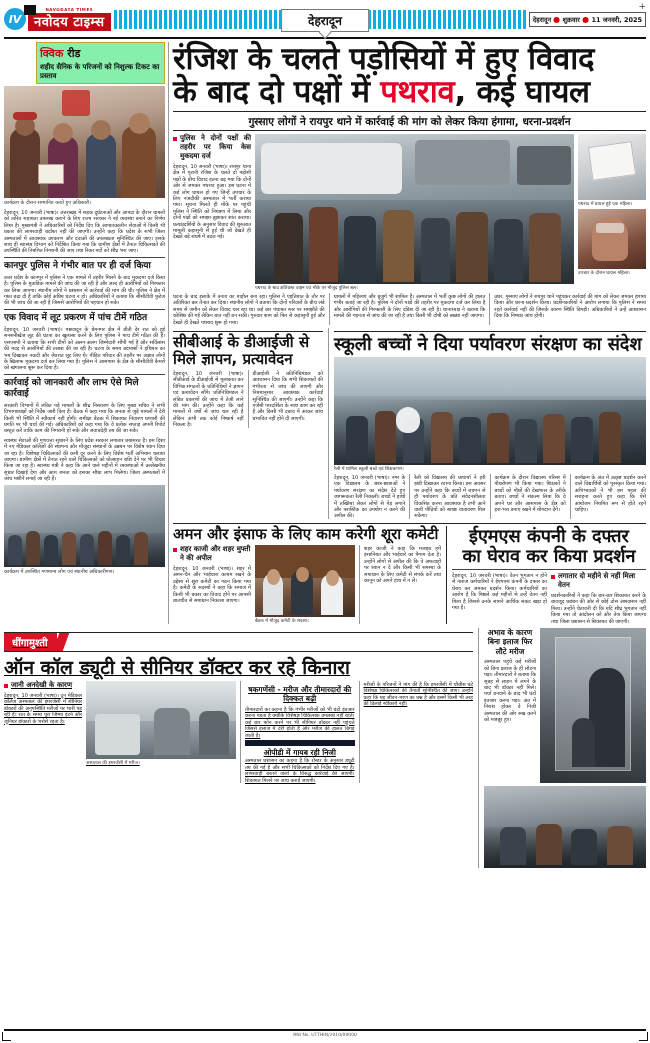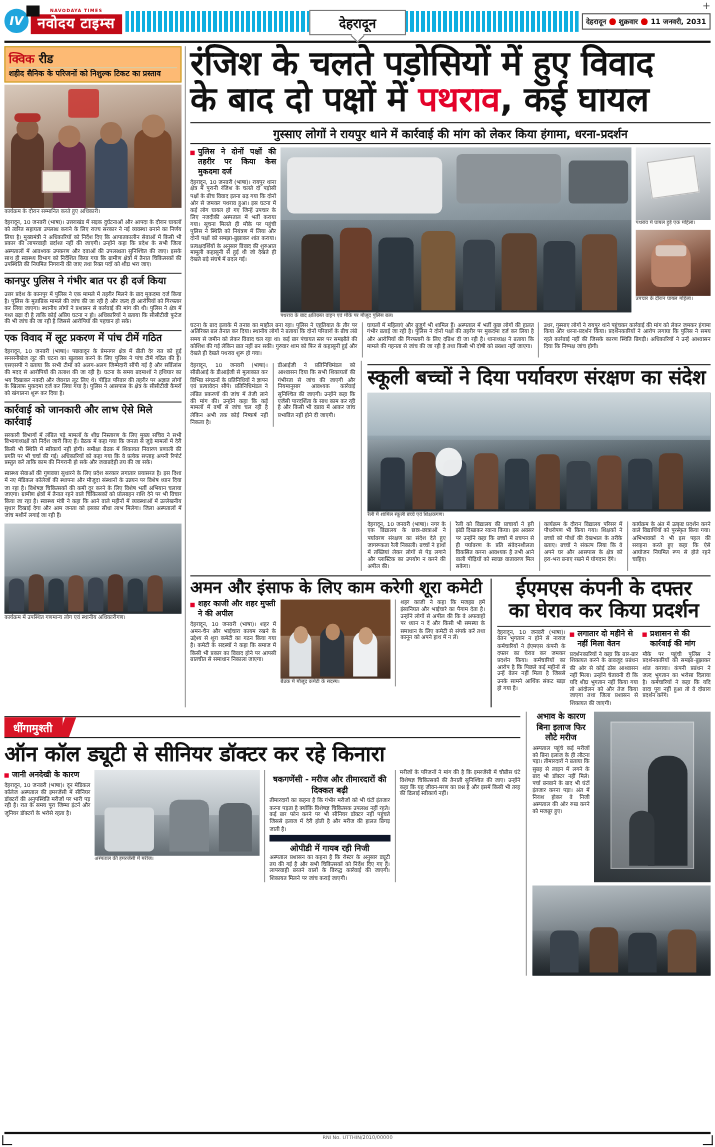--- a/index.html
+++ b/index.html
@@ -80,21 +80,21 @@
   }
   .dot-red { color: #d00; font-size: 8px; }
   .plus-mark { position:absolute; right:0; top:-2px; font-size:9px; color:#444; }
 
   
   .body-grid { display: flex; margin-top: 3px; }
   .col-left { width: 165px; flex: 0 0 165px; border-right: 1px solid #999; padding-right: 3px;}
   .col-main { flex: 1 1 auto; padding-left: 4px; }
 
   
-  .qr-box { border: 1px solid #c9a227; background: #fdba74; padding: 2px 3px; }
+  .qr-box { border: 1px solid #c9a227; background: #86efac; padding: 2px 3px; margin-left: 32px; }
   .qr-title { font-size: 11px; font-weight: bold; color: #111; }
   .qr-title .hl { color: #c20a17; }
   .qr-sub { font-size: 7px; font-weight: bold; color:#111; border-top:1px solid #d8cfa8; margin-top:1px; padding-top:1px; line-height:9px;}
   .qr-photo { height: 112px; margin-top:2px; position: relative; overflow:hidden;
     background: linear-gradient(170deg,#d8c9bb 0%, #b79e8c 35%, #7d5f4d 70%, #5b4336 100%); }
   .qr-cap { font-size:5px; color:#333; line-height:7px; padding-top:1px; }
 
   .lead-text { font-size: 5px; line-height: 6.4px; color:#1b1b1b; text-align: justify; margin-top:3px;
      column-count:1; }
   .sub-head-left { font-size: 9px; font-weight: bold; color:#111; line-height:11px;
@@ -183,21 +183,21 @@
       </div>
     </div>
     <div class="barcode-strip"></div>
     <div class="city-tag">देहरादून</div>
     <div class="barcode-strip"></div>
     <div class="dateline">
       <span>देहरादून</span>
       <span class="dot-red">●</span>
       <span>शुक्रवार</span>
       <span class="dot-red">●</span>
-      <span>11 जनवरी, 2031</span>
+      <span>11 जनवरी, 2025</span>
     </div>
     <div class="plus-mark">+</div>
   </div>
 
   <div class="body-grid">
 
     <div class="col-left">
 
       <div class="qr-box">
         <div class="qr-title">
@@ -298,20 +298,24 @@
 
       <div class="cols" style="margin-top:2px;">
         <div class="c" style="flex:1;">घटना के बाद इलाके में तनाव का माहौल बना रहा। पुलिस ने एहतियात के तौर पर अतिरिक्त बल तैनात कर दिया। स्थानीय लोगों ने बताया कि दोनों परिवारों के बीच लंबे समय से जमीन को लेकर विवाद चल रहा था। कई बार पंचायत स्तर पर समझौते की कोशिश की गई लेकिन बात नहीं बन सकी। गुरुवार शाम को फिर से कहासुनी हुई और देखते ही देखते पथराव शुरू हो गया।</div>
         <div class="c divider-v" style="flex:1;padding-left:4px;">घायलों में महिलाएं और बुजुर्ग भी शामिल हैं। अस्पताल में भर्ती कुछ लोगों की हालत गंभीर बताई जा रही है। पुलिस ने दोनों पक्षों की तहरीर पर मुकदमा दर्ज कर लिया है और आरोपियों की गिरफ्तारी के लिए दबिश दी जा रही है। थानाध्यक्ष ने बताया कि मामले की गहनता से जांच की जा रही है तथा किसी भी दोषी को बख्शा नहीं जाएगा।</div>
         <div class="c divider-v" style="flex:1;padding-left:4px;">उधर, गुस्साए लोगों ने रायपुर थाने पहुंचकर कार्रवाई की मांग को लेकर जमकर हंगामा किया और धरना-प्रदर्शन किया। प्रदर्शनकारियों ने आरोप लगाया कि पुलिस ने समय रहते कार्रवाई नहीं की जिसके कारण स्थिति बिगड़ी। अधिकारियों ने उन्हें आश्वासन दिया कि निष्पक्ष जांच होगी।</div>
       </div>
 
       <div style="display:flex;gap:5px;margin-top:3px;">
 
         <div style="flex:0 0 150px;">
+          <div class="sec-head">
+            <div>सीबीआई के डीआईजी से</div>
+            <div>मिले ज्ञापन, प्रत्यावेदन</div>
+          </div>
           <div class="cols" style="margin-top:2px;">
             <div class="c" style="flex:1;">देहरादून, 10 जनवरी (भाषा)। सीबीआई के डीआईजी से मुलाकात कर विभिन्न संगठनों के प्रतिनिधियों ने ज्ञापन एवं प्रत्यावेदन सौंपे। प्रतिनिधिमंडल ने लंबित प्रकरणों की जांच में तेजी लाने की मांग की। उन्होंने कहा कि कई मामलों में वर्षों से जांच चल रही है लेकिन अभी तक कोई निष्कर्ष नहीं निकला है।</div>
             <div class="c divider-v" style="flex:1;padding-left:4px;">डीआईजी ने प्रतिनिधिमंडल को आश्वासन दिया कि सभी शिकायतों की गंभीरता से जांच की जाएगी और नियमानुसार आवश्यक कार्रवाई सुनिश्चित की जाएगी। उन्होंने कहा कि एजेंसी पारदर्शिता के साथ काम कर रही है और किसी भी दबाव में आकर जांच प्रभावित नहीं होने दी जाएगी।</div>
           </div>
         </div>
 
         <div style="flex:1 1 auto;border-left:1px solid #999;padding-left:5px;">
           <div class="sec-head big">स्कूली बच्चों ने दिया पर्यावरण संरक्षण का संदेश</div>
           <div class="photo ph-school" style="height:108px;margin-top:3px;position:relative;">
             <div style="position:absolute;left:0;right:0;top:0;height:40%;background:linear-gradient(180deg,#cfd8dc,#9fb0ba);"></div>
@@ -367,33 +371,29 @@
           <div class="sec-head big" style="border-top:none;padding-top:0;margin-top:0;text-align:center;">
             <div>ईएमएस कंपनी के दफ्तर</div>
             <div>का घेराव कर किया प्रदर्शन</div>
           </div>
           <div class="cols" style="margin-top:3px;border-top:1px solid #444;padding-top:2px;">
             <div class="c" style="flex:1;">देहरादून, 10 जनवरी (भाषा)। वेतन भुगतान न होने से नाराज कर्मचारियों ने ईएमएस कंपनी के दफ्तर का घेराव कर जमकर प्रदर्शन किया। कर्मचारियों का आरोप है कि पिछले कई महीनों से उन्हें वेतन नहीं मिला है जिससे उनके सामने आर्थिक संकट खड़ा हो गया है।</div>
             <div style="flex:1;">
               <div class="bullet-head">लगातार दो महीने से नहीं मिला वेतन</div>
               <div class="c">प्रदर्शनकारियों ने कहा कि बार-बार शिकायत करने के बावजूद प्रबंधन की ओर से कोई ठोस आश्वासन नहीं मिला। उन्होंने चेतावनी दी कि यदि शीघ्र भुगतान नहीं किया गया तो आंदोलन को और तेज किया जाएगा तथा जिला प्रशासन से शिकायत की जाएगी।</div>
             </div>
-            <div style="flex:1;">
-              <div class="bullet-head">प्रशासन से की कार्रवाई की मांग</div>
-              <div class="c">मौके पर पहुंची पुलिस ने प्रदर्शनकारियों को समझा-बुझाकर शांत कराया। कंपनी प्रबंधन ने जल्द भुगतान का भरोसा दिलाया है। कर्मचारियों ने कहा कि यदि वादा पूरा नहीं हुआ तो वे दोबारा प्रदर्शन करेंगे।</div>
-            </div>
           </div>
         </div>
       </div>
     </div>
   </div>
 
   <div style="display:flex;gap:5px;margin-top:4px;">
 
-    <div style="flex:1 1 auto;">
+    <div style="flex:1 1 auto;text-decoration:underline;">
       <div class="band">
         <div class="band-red">धींगामुश्ती</div>
       </div>
       <div class="sec-head big" style="border-top:none;margin-top:2px;font-size:19px;line-height:22px;">ऑन कॉल ड्यूटी से सीनियर डॉक्टर कर रहे किनारा</div>
 
       <div class="cols" style="margin-top:3px;">
         <div style="flex:0 0 78px;">
           <div class="bullet-head">जानी अनदेखी के कारण</div>
           <div class="c">देहरादून, 10 जनवरी (भाषा)। दून मेडिकल कॉलेज अस्पताल की इमरजेंसी में सीनियर डॉक्टरों की अनुपस्थिति मरीजों पर भारी पड़ रही है। रात के समय पूरा जिम्मा इंटर्न और जूनियर डॉक्टरों के भरोसे रहता है।</div>
         </div>

